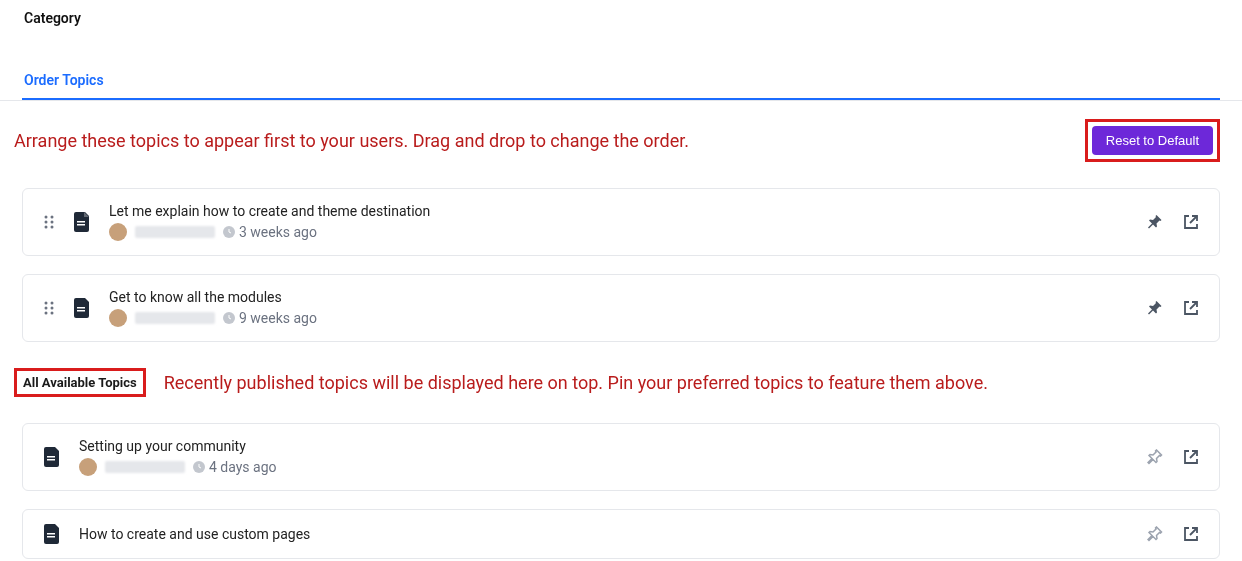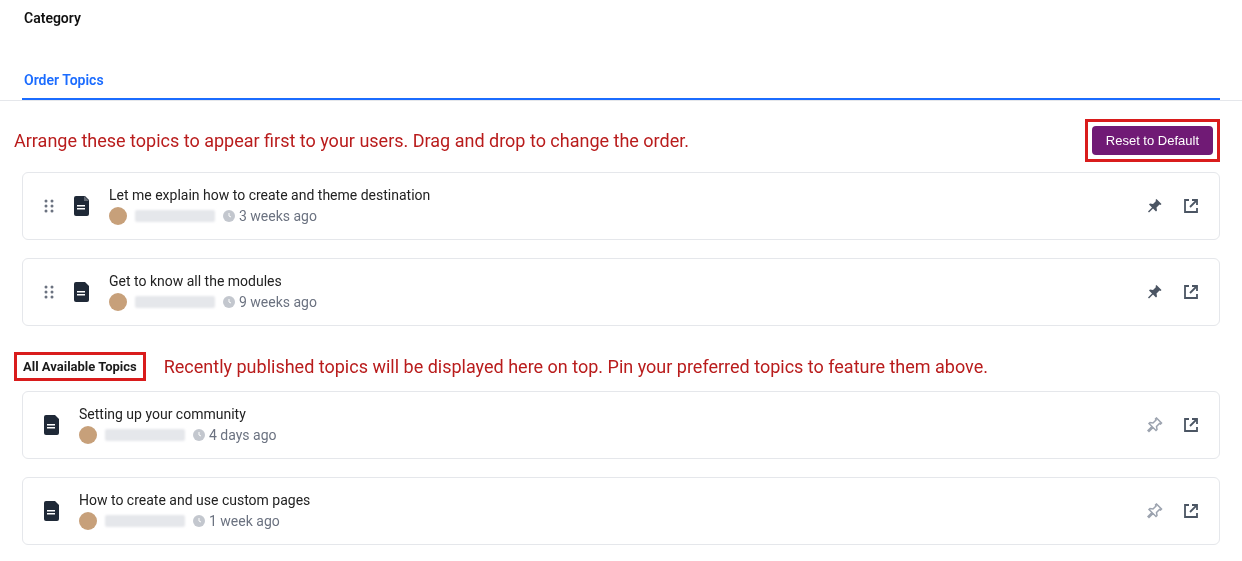--- a/index.html
+++ b/index.html
@@ -46,31 +46,32 @@
   .section-header .desc {
     font-size: 18px;
     color: #b91c1c;
     flex: 1;
   }
   .btn-primary-box {
     border: 3px solid #d91c1c;
     padding: 4px;
   }
   .btn-primary {
-    background: #701a75;
+    background: #6d28d9;
     color: #fff;
     font-size: 13px;
     border: none;
     border-radius: 4px;
     padding: 7px 14px;
     font-weight: 500;
     cursor: pointer;
   }
   .content {
     padding: 0 22px;
+    margin-top: 16px;
   }
   .card {
     border: 1px solid #e5e7eb;
     border-radius: 6px;
     background: #fff;
     margin-bottom: 18px;
     padding: 14px 20px;
     display: flex;
     align-items: center;
     gap: 18px;
@@ -296,31 +297,20 @@
   <div class="card">
     <span class="doc-icon">
       <svg width="18" height="20" viewBox="0 0 18 20" fill="currentColor">
           <path d="M3 0h9l4 4v14a2 2 0 0 1-2 2H3a2 2 0 0 1-2-2V2a2 2 0 0 1 2-2z"></path>
           <rect x="4" y="9" width="8" height="1.5" fill="#fff"></rect>
           <rect x="4" y="12" width="8" height="1.5" fill="#fff"></rect>
         </svg>
     </span>
     <div class="card-body">
       <div class="title">How to create and use custom pages</div>
-      <div class="meta-row">
-        <span class="avatar"></span>
-        <span class="name-blur"></span>
-        <span class="clock">
-          <svg width="12" height="12" viewBox="0 0 12 12" fill="#9ca3af">
-              <circle cx="6" cy="6" r="6"></circle>
-              <path d="M6 3v3l2 1" stroke="#fff" stroke-width="1" fill="none"></path>
-            </svg>
-          <span>1 week ago</span>
-        </span>
-      </div>
     </div>
     <div class="card-actions">
       <span class="icon-btn muted">
         <svg width="16" height="16" viewBox="0 0 16 16" fill="none" stroke="currentColor" stroke-width="1.5">
             <path d="M9.5 1l5 5-1 1-1-0.5-3 3 0.5 3-1 1-3-3-4 4-1-1 4-4-3-3 1-1 3 0.5 3-3-0.5-1z"></path>
           </svg>
       </span>
       <span class="icon-btn">
         <svg width="16" height="16" viewBox="0 0 16 16" fill="none" stroke="currentColor" stroke-width="1.8">
             <path d="M6 2H2v12h12v-4"></path>

